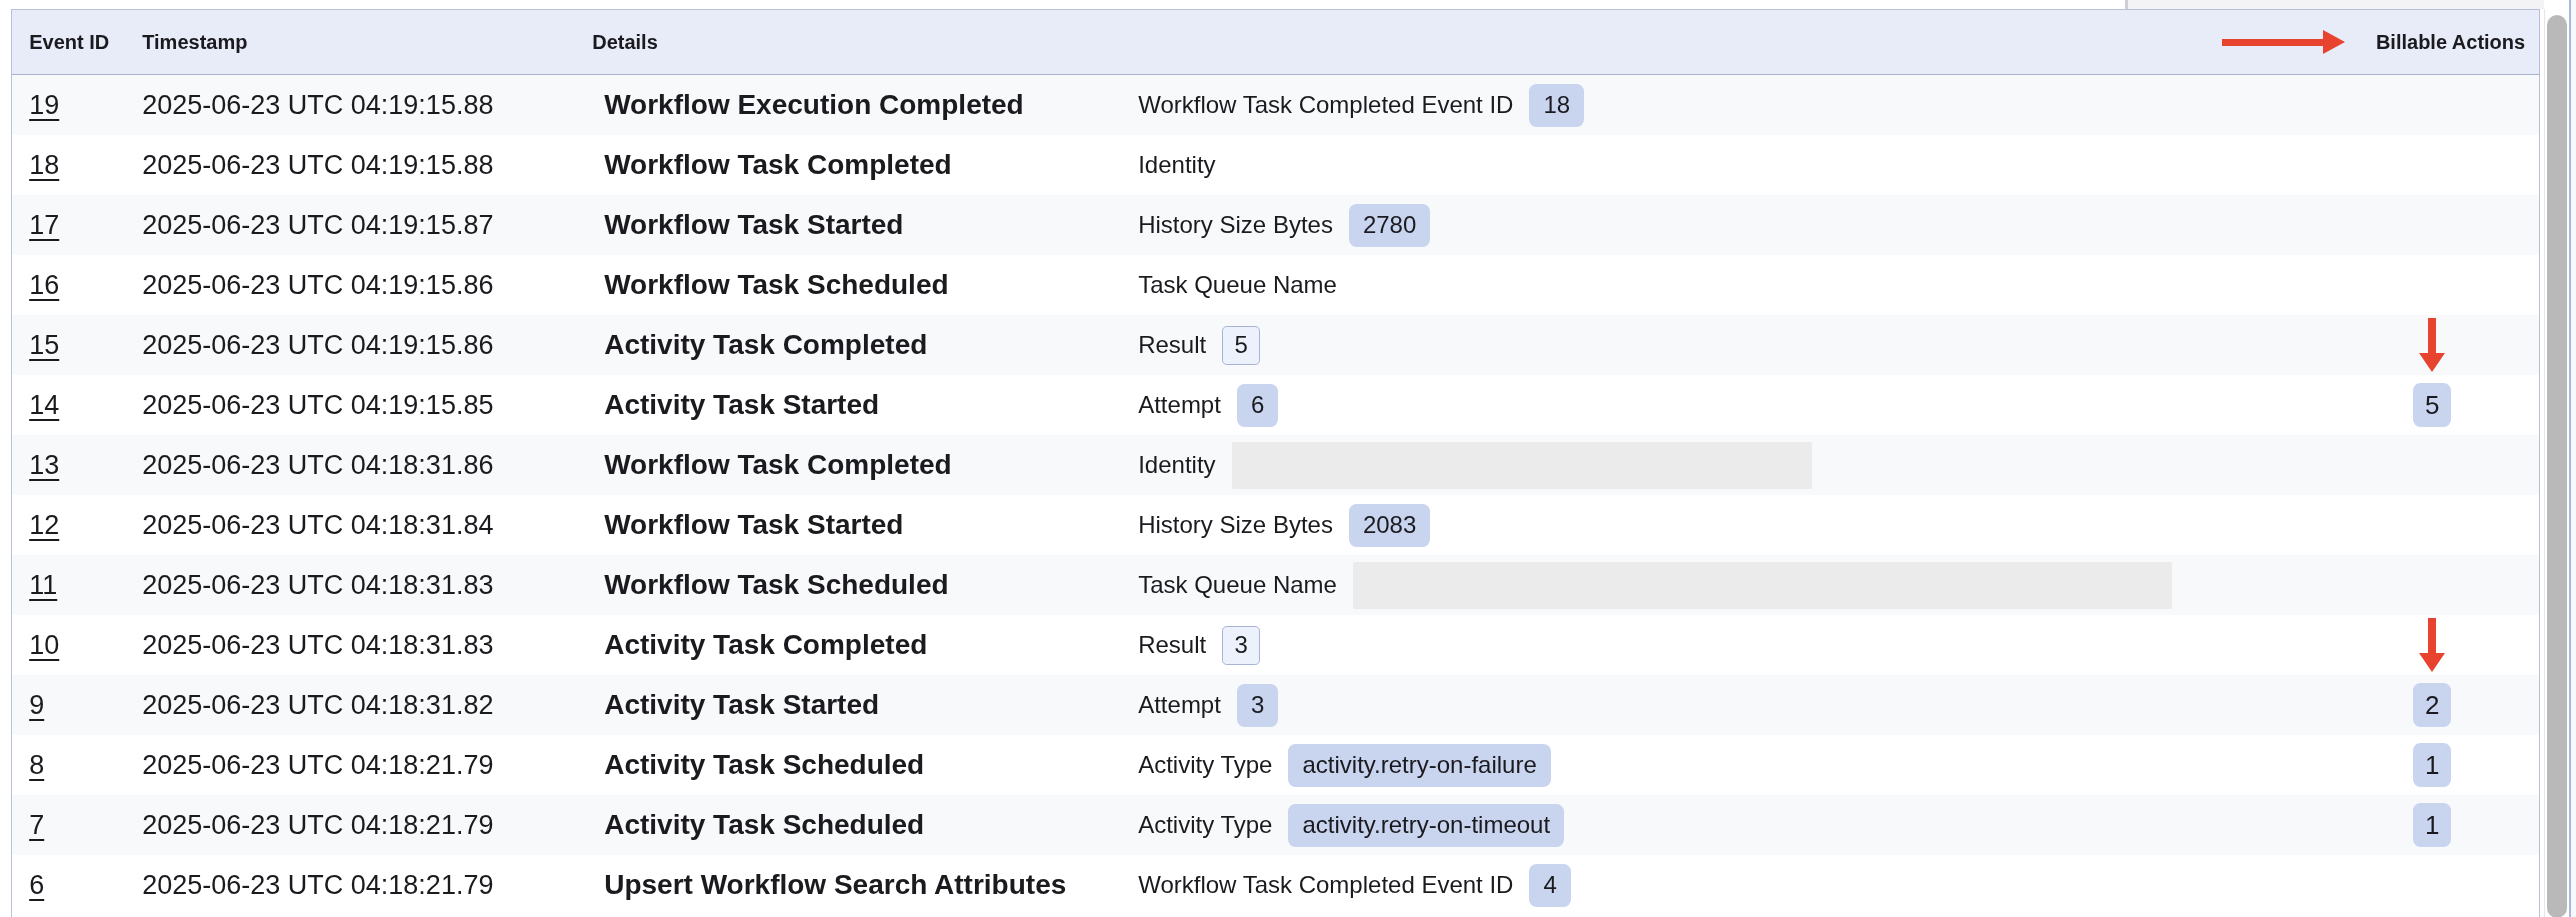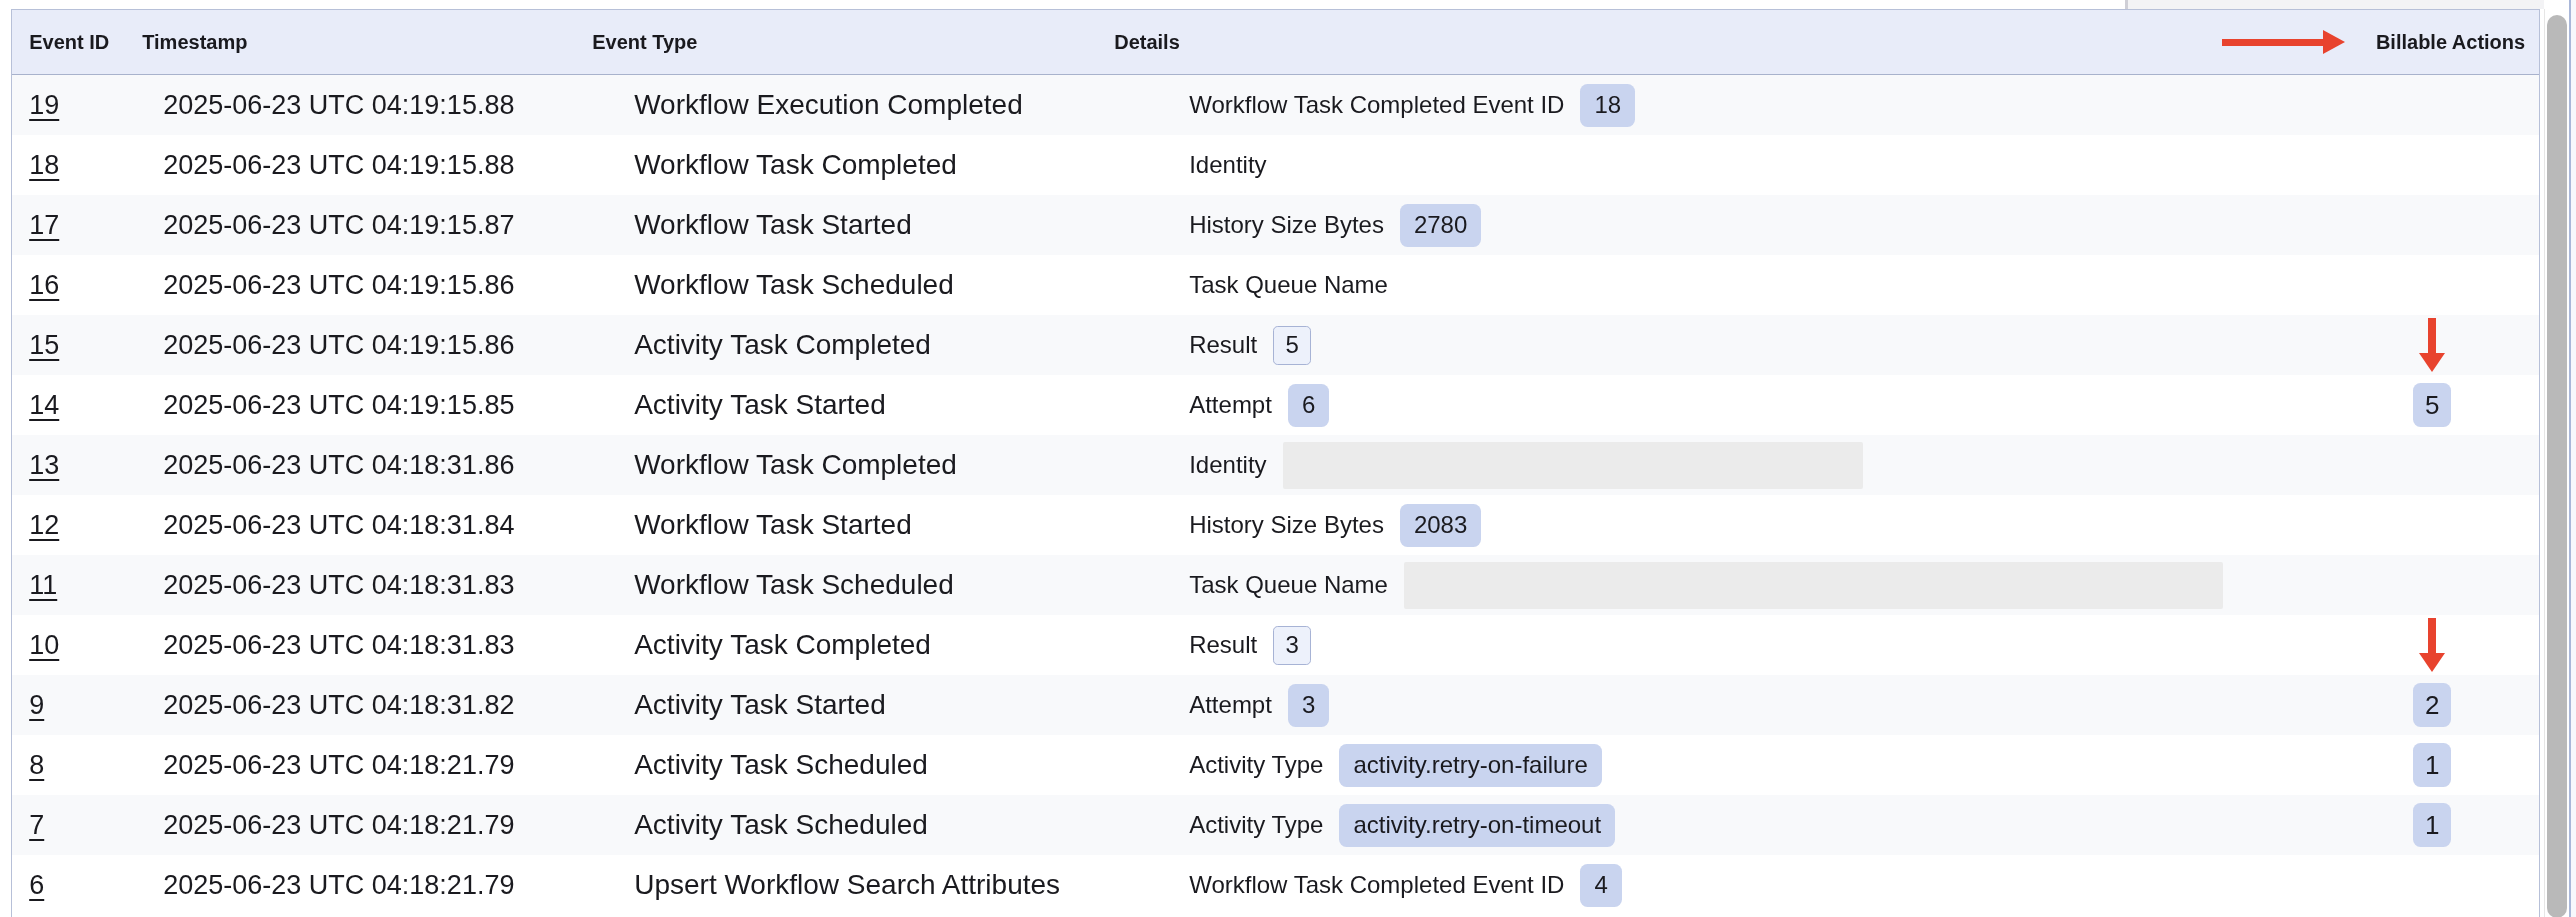--- a/index.html
+++ b/index.html
@@ -40,26 +40,26 @@
 
   .arrow-right { display: flex; align-items: center; }
   .arrow-right .stem { width: 101px; height: 6.5px; background: #e8432e; }
   .arrow-right .head {
     width: 0; height: 0;
     border-top: 12px solid transparent;
     border-bottom: 12px solid transparent;
     border-left: 22.4px solid #e8432e;
   }
 
-  .row { display: flex; align-items: center; height: 60px; background: #ffffff; gap: 21px; }
+  .row { display: flex; align-items: center; height: 60px; background: #ffffff; }
   .row.alt { background: #f8f9fb; }
   .c-id { width: 130px; padding-left: 17px; font-size: 27px; }
   .id-link { color: #1a1a1f; text-decoration: underline; text-underline-offset: 4.7px; text-decoration-thickness: 1.9px; cursor: pointer; }
   .c-ts { width: 450px; font-size: 27px; }
-  .c-type { width: 522px; font-size: 28px; font-weight: 400; }
+  .c-type { width: 522px; font-size: 28px; font-weight: 700; margin-left: 12px; }
   .c-details { flex: 1; display: flex; align-items: center; gap: 16px; font-size: 24px; overflow: hidden; margin-left: 12px; }
   .d-label { white-space: nowrap; }
   .badge {
     display: inline-block;
     background: #c9d4ef;
     border-radius: 7.5px;
     padding: 7.5px 14px;
     font-size: 24px;
     white-space: nowrap;
   }
@@ -110,21 +110,20 @@
 
 <div class="top-strip">
   <div class="strip-divider"></div>
   <div class="strip-right"></div>
 </div>
 
 <div class="tablewrap">
   <div class="thead">
     <div class="h-id">Event ID</div>
     <div class="h-ts">Timestamp</div>
-    <div class="h-type">Event Type</div>
     <div class="h-details">Details</div>
     <div class="h-spacer"></div>
     <div class="h-billable">
       <div class="arrow-right">
         <div class="stem"></div>
           <div class="head"></div>
       </div>
       <span>Billable Actions</span>
     </div>
   </div>

